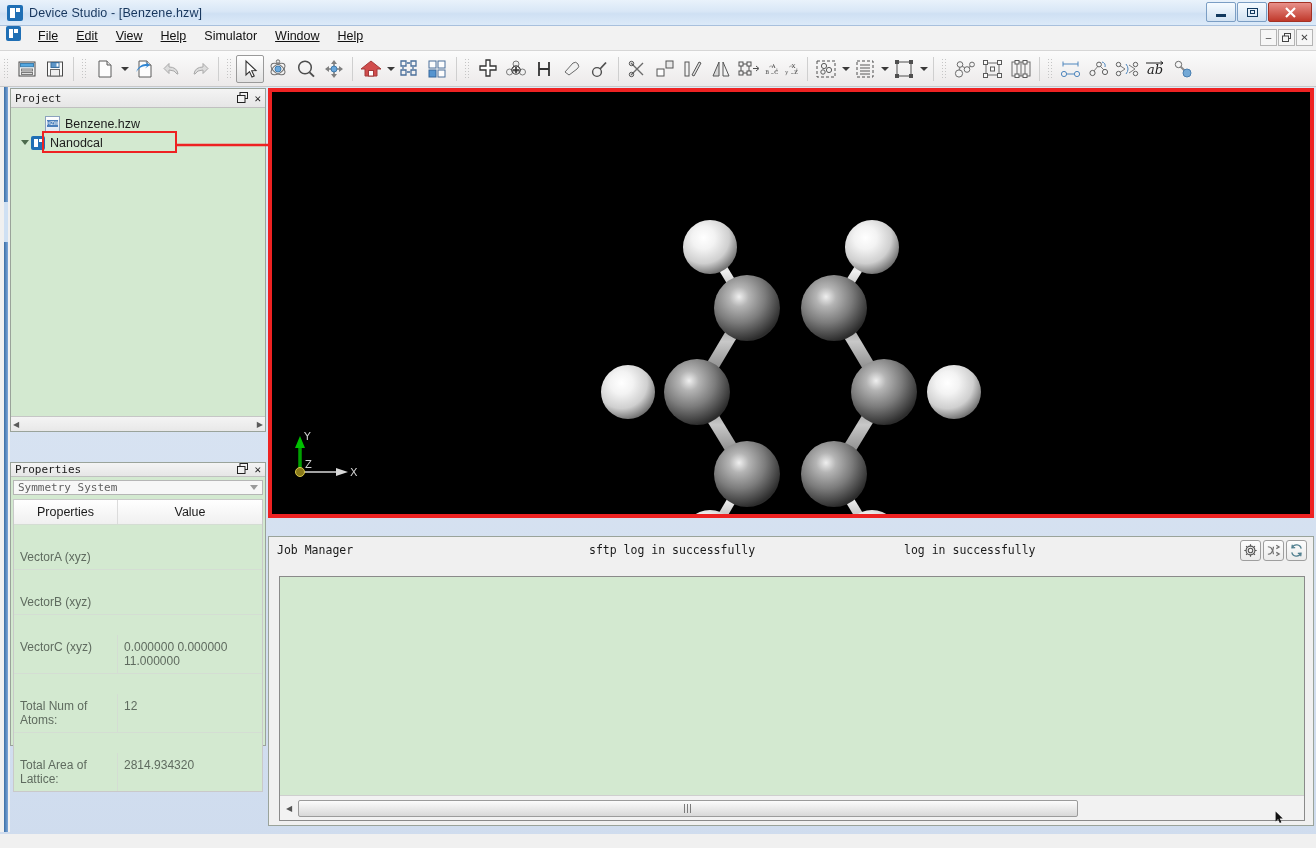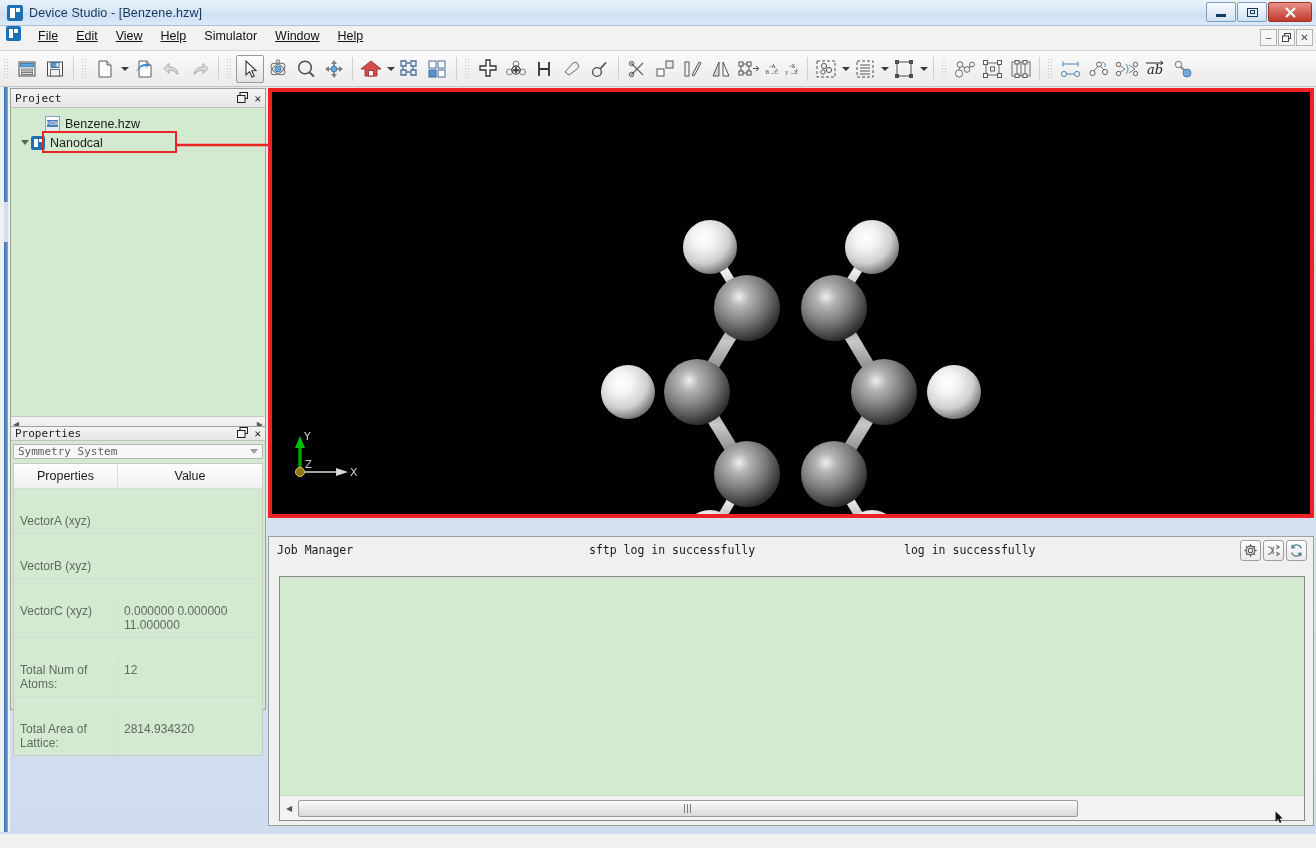--- a/index.html
+++ b/index.html
@@ -167,21 +167,21 @@
   .red-arrow { position:absolute; left:166px; top:32px; width:104px; height:10px; pointer-events:none; }
   .hscroll-strip {
     height:15px; background:linear-gradient(180deg,#f4f4f4,#e8e8e8);
     border-top:1px solid #c6c6c6; display:flex; align-items:center; justify-content:space-between;
     padding:0 2px;
   }
   .hs-arrow { font-size:8px; color:#5a5a5a; }
 
   
   #properties-panel {
-    position:absolute; left:10px; top:426px; width:256px; height:284px;
+    position:absolute; left:10px; top:462px; width:256px; height:284px;
     background:#d3e9d0; border:1px solid #9aa39a;
     display:flex; flex-direction:column;
   }
   #properties-panel .ptitle { border:0; border-bottom:1px solid #c0c0c0; background:linear-gradient(180deg,#f4f4f4,#e6e6e6); }
   .combo {
     margin:3px 2px 2px 2px; height:19px; background:#f7f7f7; border:1px solid #b6b6b6;
     display:flex; align-items:center; padding:0 4px;
     font-family:"DejaVu Sans Mono", monospace; font-size:11px; color:#606060;
   }
   .combo .sp { flex:1; }

